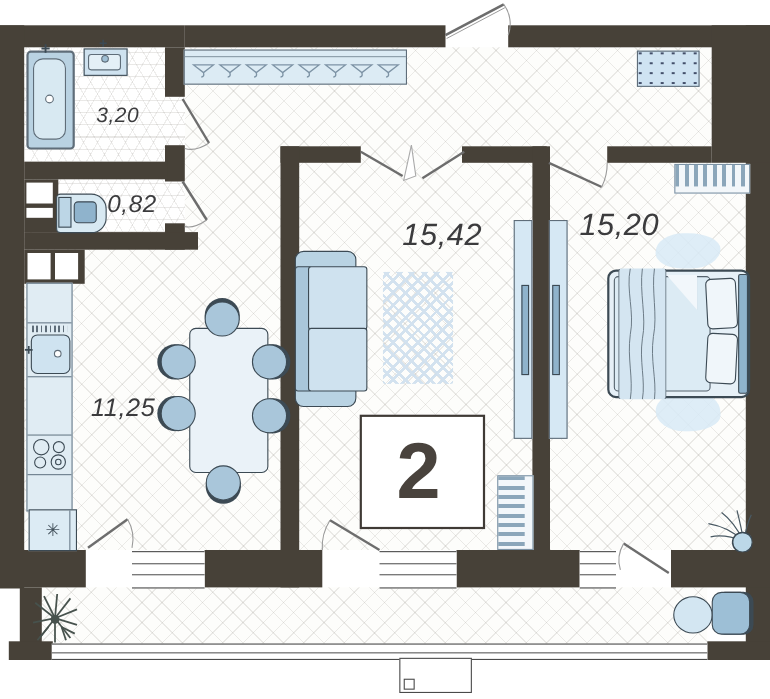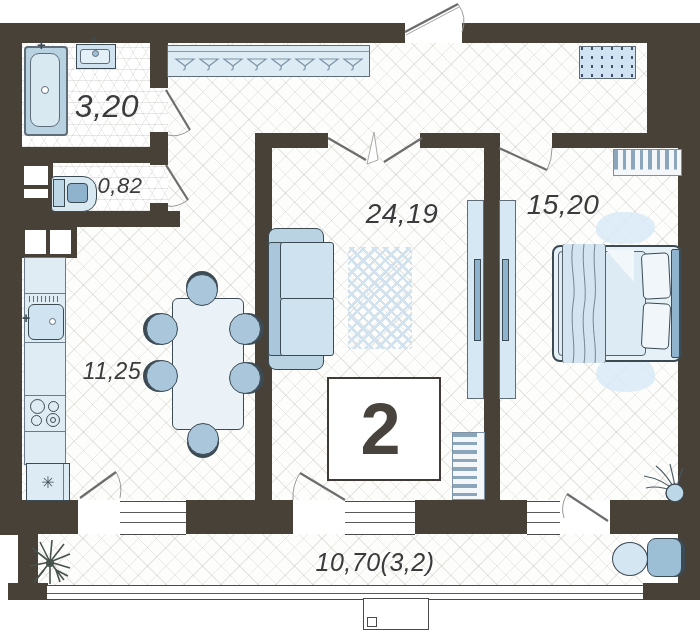--- a/index.html
+++ b/index.html
@@ -267,24 +267,23 @@
         <path d="M24,26 L4,30"></path>
       <path d="M30,34 L42,40"></path>
         <path d="M30,34 L34,46"></path>
         <path d="M18,34 L8,46"></path>
     </g>
     <circle cx="24" cy="27" r="4" fill="#47524d"></circle>
   </svg>
   <div class="furn" style="left:612px;top:542px;width:34px;height:32px;background:#d3e6f2;border:1.6px solid #3c4a54;border-radius:50%;"></div>
   <div class="furn" style="left:647px;top:538px;width:33px;height:37px;background:#9dbfd6;border:1.6px solid #3c4a54;border-radius:9px;box-shadow:3px 0 0 0 #3c4a54;"></div>
 
-  <div class="rlabel" style="left:107px;top:106px;font-size:32px;">3,20</div>
+  <div class="rlabel" style="left:107px;top:106px;font-size:19px;">3,20</div>
   <div class="rlabel" style="left:120px;top:186px;font-size:22px;">0,82</div>
-  <div class="rlabel" style="left:402px;top:214px;font-size:28px;">24,19</div>
+  <div class="rlabel" style="left:402px;top:214px;font-size:28px;">15,42</div>
   <div class="rlabel" style="left:563px;top:205px;font-size:28px;">15,20</div>
   <div class="rlabel" style="left:112px;top:371px;font-size:23px;">11,25</div>
-  <div class="rlabel" style="left:375px;top:562px;font-size:25px;">10,70(3,2)</div>
 
   <div class="infobox" style="left:327px;top:377px;width:110px;height:100px;">
     <div class="big">2</div>
   </div>
 
 </div>
 
 </body></html>

